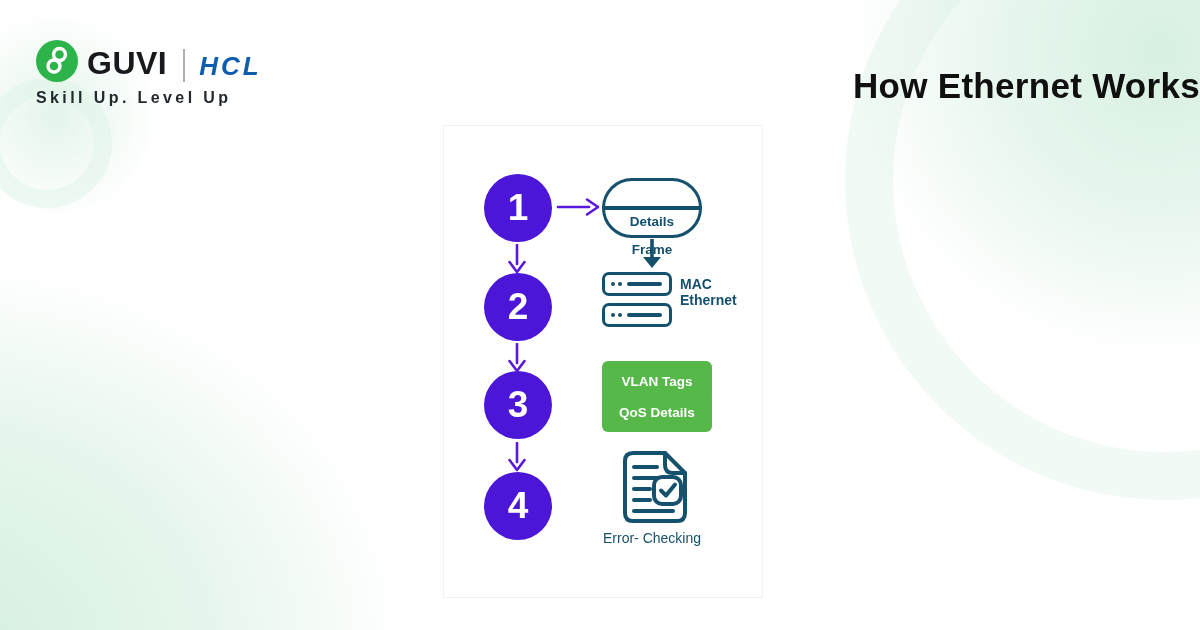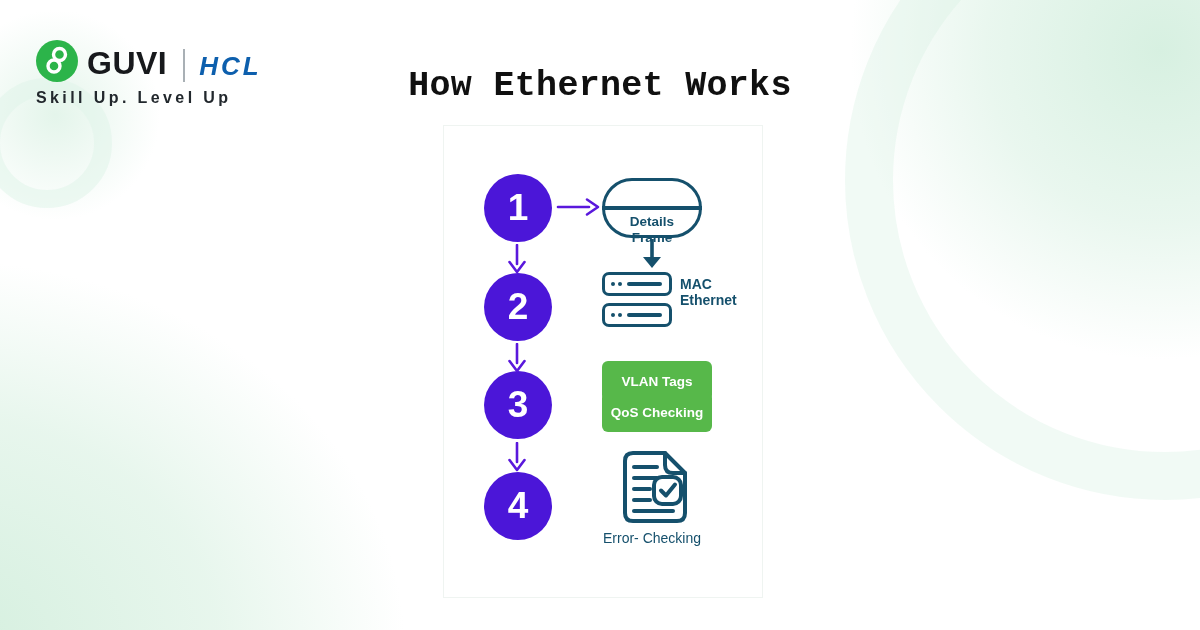--- a/index.html
+++ b/index.html
@@ -25,22 +25,22 @@
   
   .brand{ position:absolute; left:36px; top:38px; }
   .logo-row{ display:flex; align-items:flex-end; height:44px; }
   .guvi-badge{ width:42px; height:42px; display:block; }
   .guvi-text{ font-size:32px; font-weight:700; color:#17191c; letter-spacing:.5px; margin-left:9px; }
   .logo-divider{ width:2px; height:33px; background:#a9b0b5; margin:0 14px 0 16px; }
   .hcl-text{ font-size:26px; font-weight:800; font-style:italic; letter-spacing:3px; color:#0d5fad; }
   .tagline{ margin-top:7px; font-size:16px; font-weight:700; letter-spacing:3.4px; color:#22282d; }
 
   
-  .title{ position:absolute; top:66px; left:0; width:100%; text-align:center;
-          font-size:35px; font-weight:800; color:#101010; letter-spacing:.3px;font-family:Liberation Mono, monospace; }
+  .title{ position:absolute; top:66px; left:0; width:100%; text-align:right;
+          font-size:35px; font-weight:800; color:#101010; letter-spacing:.3px; }
 
   
   .panel{ position:absolute; left:443px; top:125px; width:320px; height:473px;
           background:#fff; border:1px solid rgba(198,216,206,.28); }
 
   
   .step-circle{
     position:absolute; left:484px; width:68px; height:68px; border-radius:50%;
     background:#4b16d8; color:#fff; display:flex; align-items:center; justify-content:center;
     font-size:37px; font-weight:700;
@@ -49,21 +49,21 @@
 
   .arrow{ position:absolute; }
 
   
   .capsule{
     position:absolute; left:602px; top:178px; width:100px; height:60px;
     border:3.5px solid #15506c; border-radius:30px; background:#fff;
   }
   .capsule .half{ position:absolute; left:0; width:100%; height:50%; display:flex;
     align-items:center; justify-content:center; font-size:13.5px; font-weight:700; color:#15506c; }
-  .capsule .top{ top:0;margin-top:43px; } .capsule .bottom{ bottom:0; }
+  .capsule .top{ top:12px;margin-top:43px; } .capsule .bottom{ bottom:0; }
   .capsule .mid{ position:absolute; left:-3px; right:-3px; top:50%; height:3.5px;
     margin-top:-2px; background:#15506c; }
 
   
   .device{
     position:absolute; left:602px; width:70px; height:24px;
     border:3px solid #15506c; border-radius:7px; background:#fff;
   }
   .d1{ top:272px; } .d2{ top:303px; }
   .device .dot{ position:absolute; top:7px; width:4px; height:4px; border-radius:2px; background:#15506c; }
@@ -174,21 +174,21 @@
     <span class="dot a"></span>
     <span class="dot b"></span>
     <span class="bar"></span>
   </div>
   <div class="mac-label">MAC Ethernet</div>
 
   <div class="tag t1">
     <span>VLAN Tags</span>
   </div>
   <div class="tag t2">
-    <span>QoS Checking</span>
+    <span>QoS Details</span>
   </div>
 
   <span class="doc-icon">
     <svg width="68" height="74" viewBox="0 0 68 74" fill="none" stroke="#15506c" stroke-width="4" stroke-linecap="round" stroke-linejoin="round">
       <path d="M44 3 H12 Q4 3 4 11 V63 Q4 71 12 71 H56 Q64 71 64 63 V23 Z" fill="#fff"></path>
       <path d="M44 3 V15 Q44 23 52 23 H64"></path>
       <line x1="13" y1="17" x2="36" y2="17"></line>
       <line x1="13" y1="28" x2="36" y2="28"></line>
       <line x1="13" y1="39" x2="29" y2="39"></line>
       <line x1="13" y1="50" x2="29" y2="50"></line>

